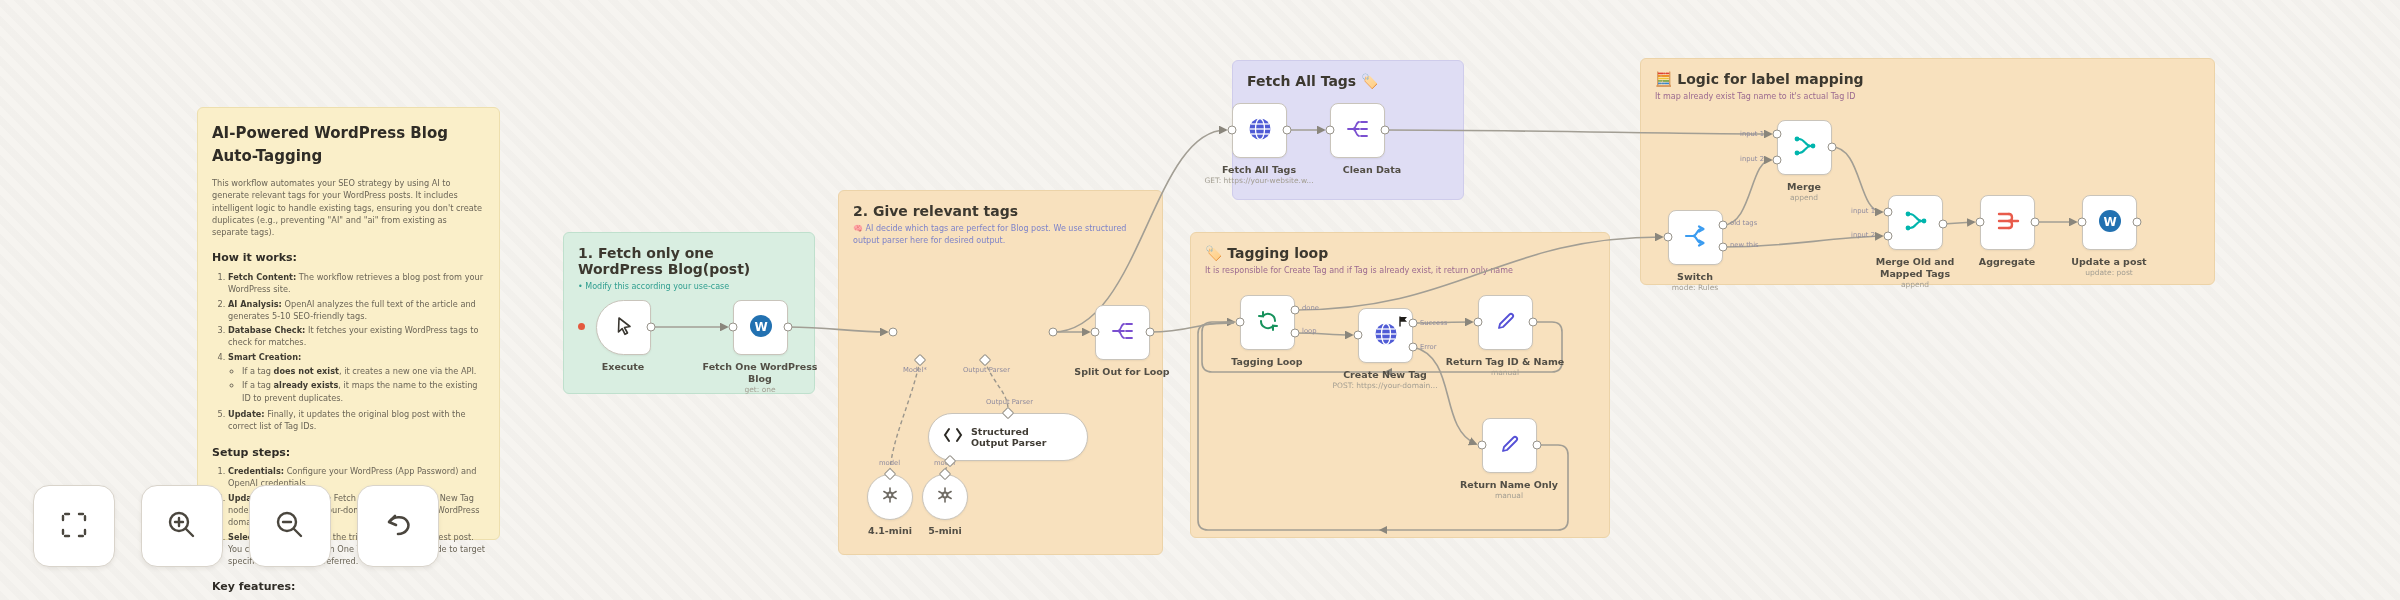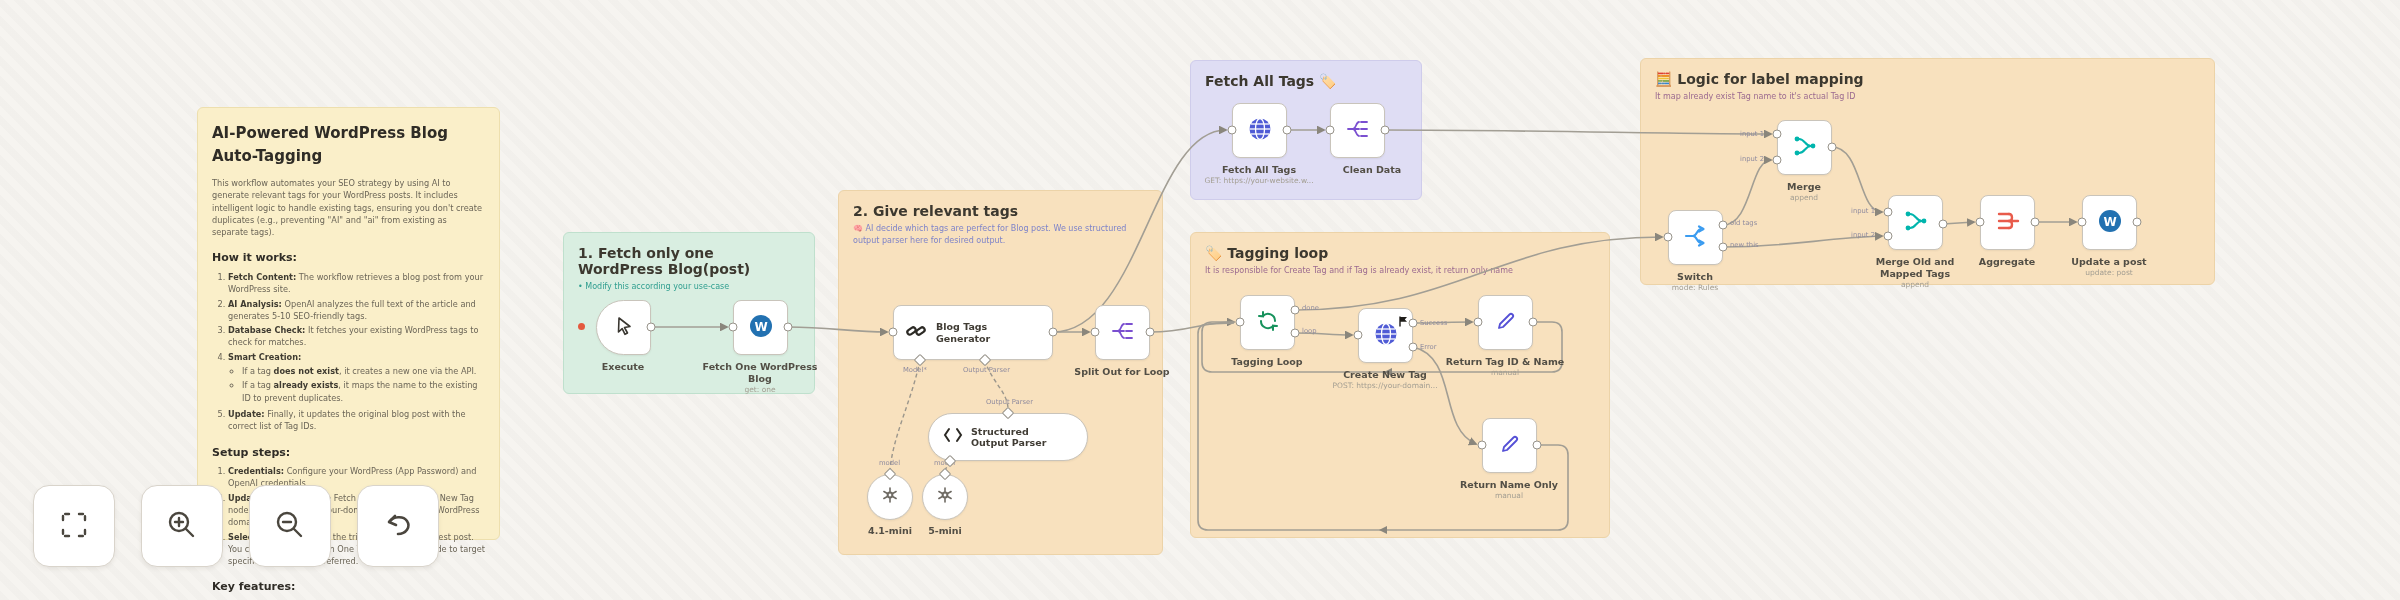--- a/index.html
+++ b/index.html
@@ -11,21 +11,21 @@
     font-family:"DejaVu Sans", sans-serif;
     color:#4a463e;
   }
   
   .sticky{position:absolute; border-radius:6px; z-index:1; box-sizing:border-box; padding:12px 14px;}
   .sticky .stitle{font-weight:700; font-size:13px; color:#3c382f; margin:0 0 4px 0;}
   .sticky .sbody{font-size:8px; line-height:1.45;}
   .note-yellow{background:#faefc9; border:1px solid #eddfae;}
   .note-green {background:#d9eee1; border:1px solid #bfe0cd;}
   .note-orange{background:#f8e1be; border:1px solid #ecd3a8;}
-  .note-purple{background:#dfddf4; border:1px solid #cfcceb;}
+  .note-purple{background:#dfddf4; border:1px solid #cfcceb;margin-left:42px;}
   
   .doc{font-size:8.2px; line-height:1.5; color:#6b6557;}
   .doc h1{font-size:15px; margin:2px 0 10px 0; color:#2f2c26;}
   .doc h2{font-size:11px; margin:12px 0 4px 0; color:#2f2c26;}
   .doc p{margin:0 0 6px 0;}
   .doc ol{margin:2px 0 6px 0; padding-left:16px;}
   .doc ul{margin:2px 0 4px 0; padding-left:14px; list-style:circle;}
   .doc ul.feat{list-style:disc;}
   .doc li{margin-bottom:2px;}
   .doc .lead{font-weight:700; color:#3f3b31;}
@@ -164,29 +164,20 @@
           <circle cx="13" cy="13" r="11" fill="#2271b1"></circle>
           <text x="13" y="17.5" font-size="12" font-weight="bold" fill="#fff" text-anchor="middle" font-family="DejaVu Sans, sans-serif">W</text>
         </svg>
     </span>
   </div>
   <div class="nlabel" style="left:695px;top:361px;">
     <span>Fetch One WordPress Blog</span>
     <span class="nsub">get: one</span>
   </div>
 
-  <div class="node wide" style="left:893px;top:305px;">
-    <span>
-      <svg width="24" height="24" viewBox="0 0 24 24" fill="none" stroke="#2c2a25" stroke-width="2.2" stroke-linecap="round">
-          <rect x="3" y="9.5" width="9" height="5" rx="2.5" transform="rotate(-35 7.5 12)"></rect>
-          <rect x="12" y="9.5" width="9" height="5" rx="2.5" transform="rotate(-35 16.5 12)"></rect>
-        </svg>
-    </span>
-    <span class="inner-name" style="width:80px;">Blog Tags Generator</span>
-  </div>
   <span class="plabel" style="left:903px;top:366px;">Model*</span>
   <span class="plabel" style="left:963px;top:366px;">Output Parser</span>
 
   <div class="node pill" style="left:928px;top:413px;">
     <span>
       <svg width="20" height="16" viewBox="0 0 20 16" fill="none" stroke="#2c2a25" stroke-width="2" stroke-linecap="round">
           <path d="M6 2 L2 8 L6 14"></path>
           <path d="M14 2 L18 8 L14 14"></path>
         </svg>
     </span>

